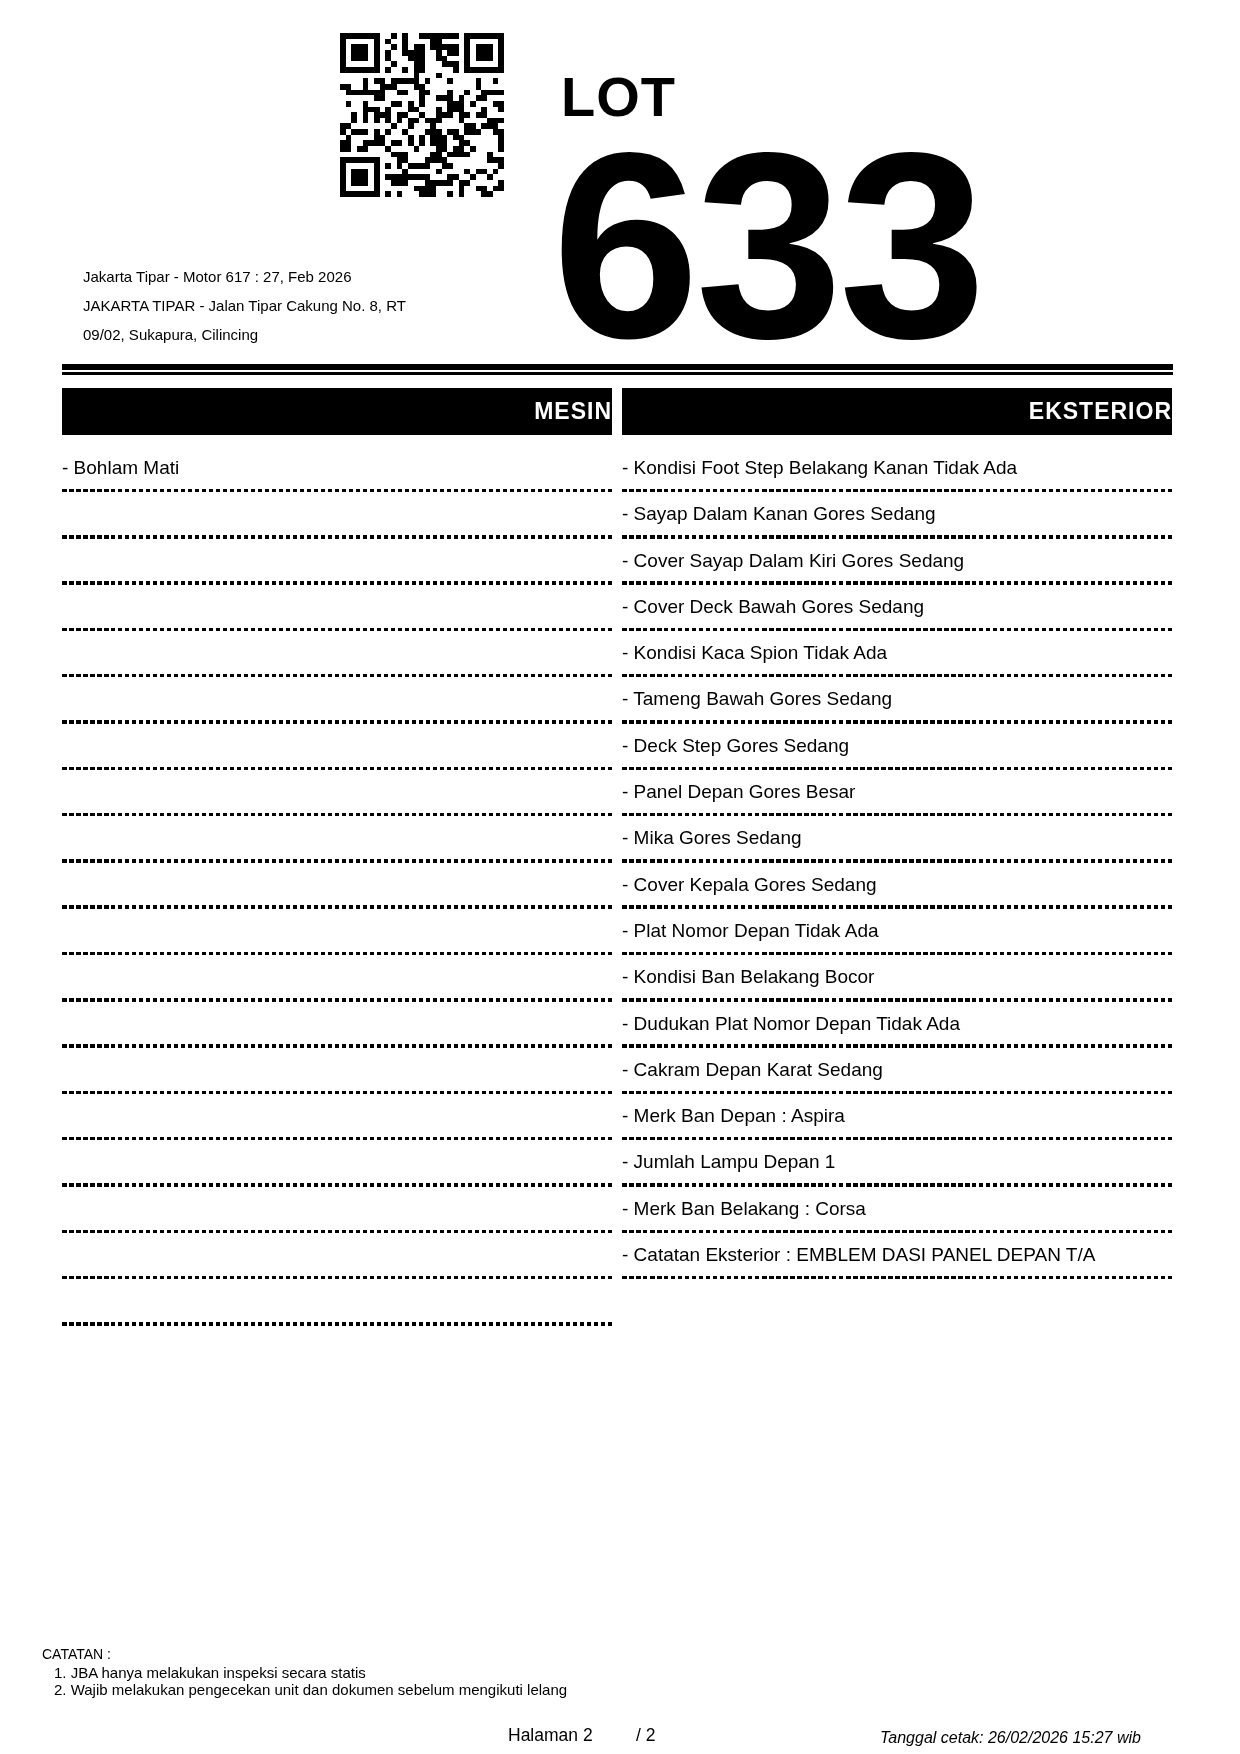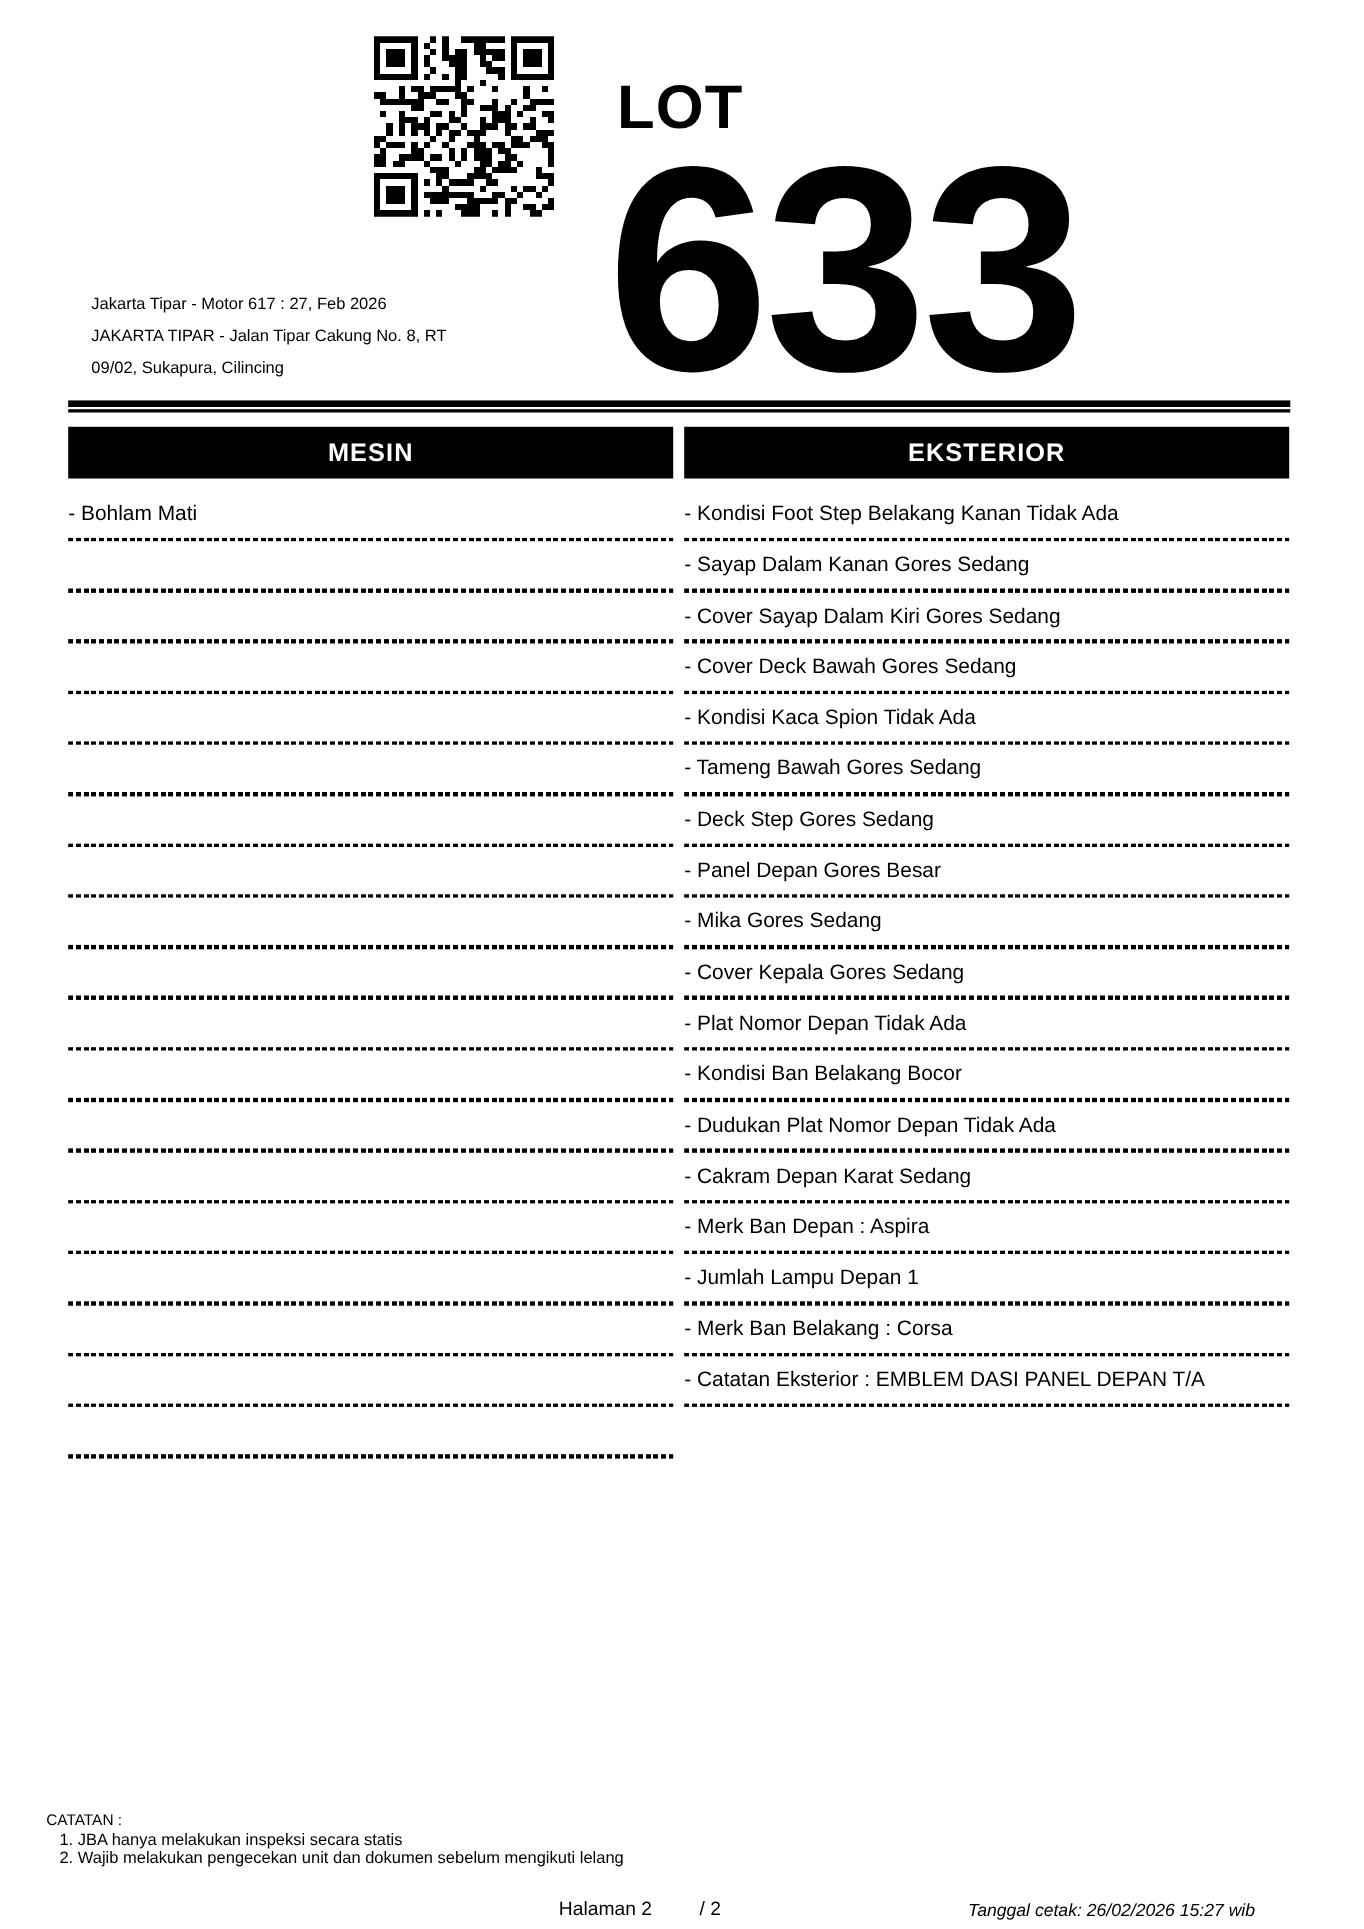--- a/index.html
+++ b/index.html
@@ -44,21 +44,21 @@
   }
   
   .columns{
     position:absolute;left:62px;top:388px;width:1111px;
     display:flex;gap:10px;
   }
   .col{width:550px;}
   .bar{
     height:47px;line-height:47px;
     background:var(--header-bar-bg);color:var(--header-bar-text);
-    font-weight:bold;font-size:23px;text-align:center;letter-spacing:1px;
+    font-weight:bold;font-size:23px;text-align:right;letter-spacing:1px;
   }
   .rows{margin-top:12px;}
   .row{
     position:relative;height:46.3px;
     padding-top:10px;
     font-size:19px;line-height:22px;
     white-space:nowrap;overflow:visible;
   }
   .row::after{
     content:"";position:absolute;left:0;right:0;bottom:1px;height:3.5px;

